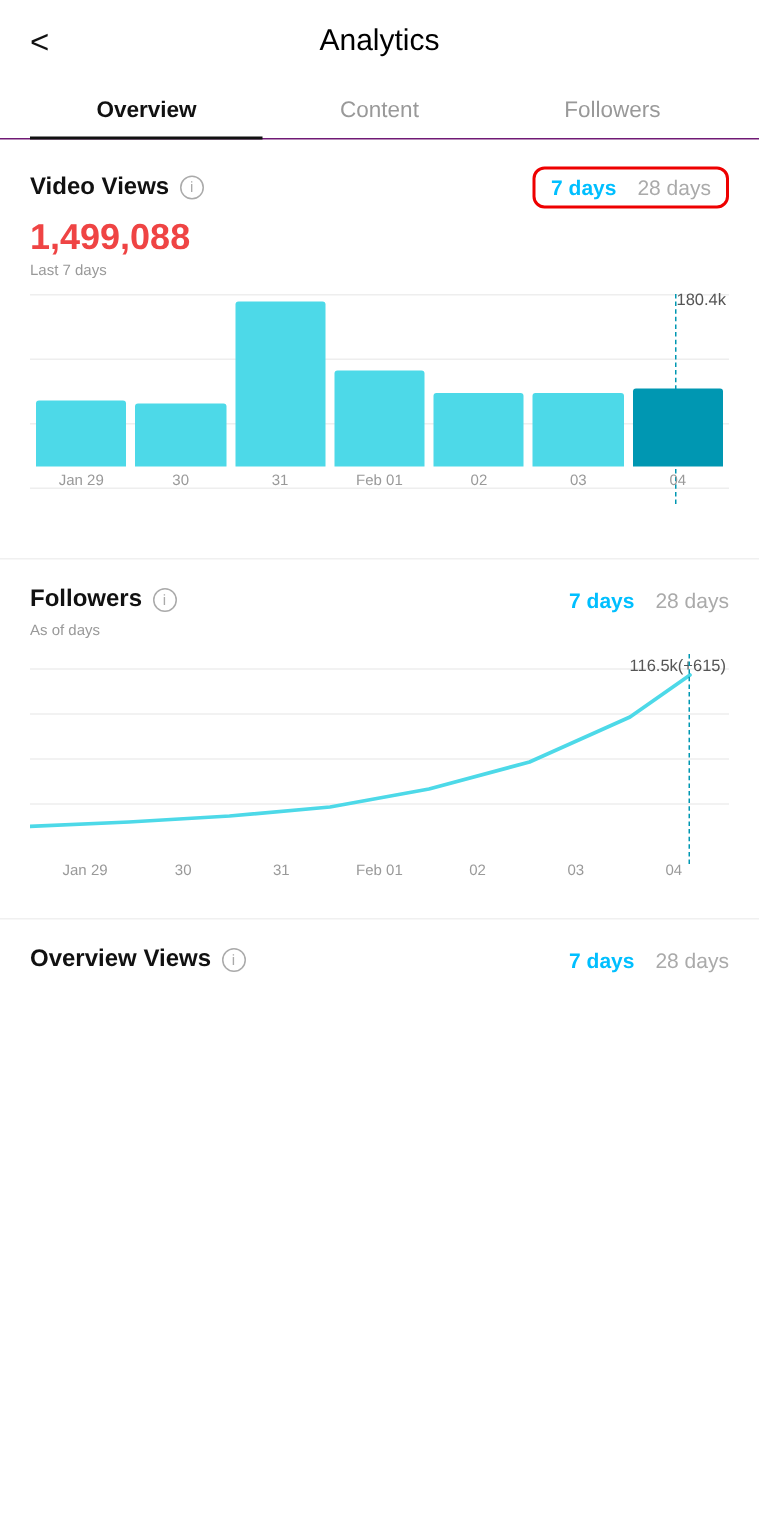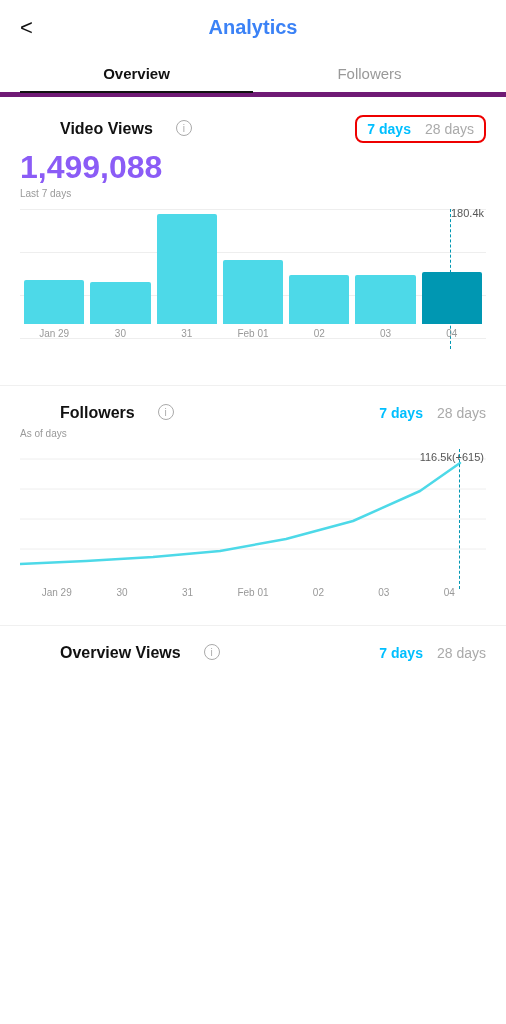--- a/index.html
+++ b/index.html
@@ -24,28 +24,28 @@
       position: absolute;
       left: 20px;
       font-size: 22px;
       color: #111;
       cursor: pointer;
       background: none;
       border: none;
     }
     .header-title {
       font-size: 20px;
-      font-weight: 700;
-      color: #3b82f6;
+      font-weight: 400;
+      color: #000000;
     }
 
     
     .tabs {
       display: flex;
-      border-bottom: 5px solid #701a75;
+      border-bottom: 1px solid #701a75;
       padding: 0 20px;
     }
     .tab {
       flex: 1;
       text-align: center;
       padding: 10px 0;
       font-size: 15px;
       color: #999;
       cursor: pointer;
       position: relative;
@@ -69,22 +69,22 @@
     }
 
     .section-header {
       display: flex;
       align-items: center;
       justify-content: space-between;
       margin-bottom: 6px;
     }
     .section-title-row {
       display: flex;
-      gap: 23px;
-      margin-left: 40px;
+      align-items: center;
+      gap: 7px;
     }
     .section-title {
       font-size: 16px;
       font-weight: 600;
       color: #111;
     }
     .info-icon {
       width: 16px;
       height: 16px;
       border-radius: 50%;
@@ -121,23 +121,23 @@
     .period-toggle-box {
       border: 2px solid #e00;
       border-radius: 8px;
       padding: 4px 10px;
       display: flex;
       gap: 14px;
       align-items: center;
     }
 
     .big-number {
-      font-size: 32px;
+      font-size: 24px;
       font-weight: 700;
-      color: #8b5cf6;
+      color: #ef4444;
       margin-top: 4px;
     }
     .sub-label {
       font-size: 10px;
       color: #999;
       margin-top: 2px;
       margin-bottom: 10px;
     }
 
     
@@ -258,20 +258,23 @@
 <body>
 
 <div class="header">
   <button class="back-btn">&lt;</button>
   <span class="header-title">Analytics</span>
 </div>
 
 <div class="tabs">
   <div class="tab active">
     <span>Overview</span>
+  </div>
+  <div class="tab">
+    <span>Content</span>
   </div>
   <div class="tab">
     <span>Followers</span>
   </div>
 </div>
 
 <div class="section">
   <div class="section-header">
     <div class="section-title-row">
       <span class="section-title">Video Views</span>

